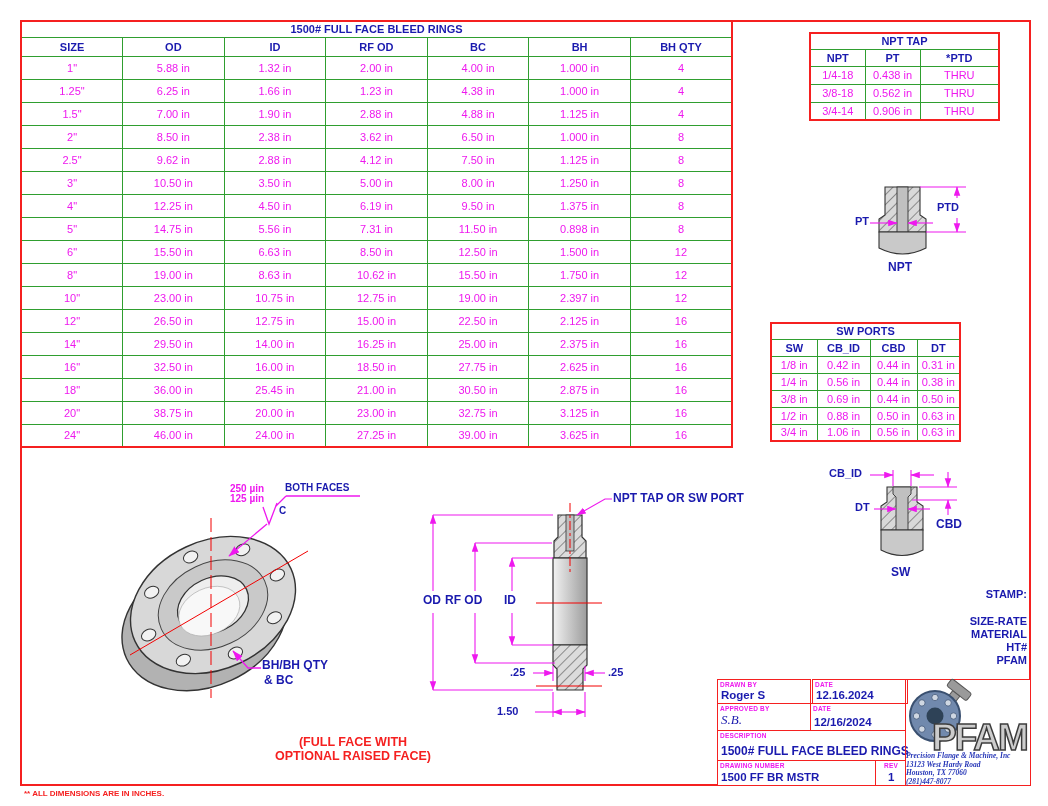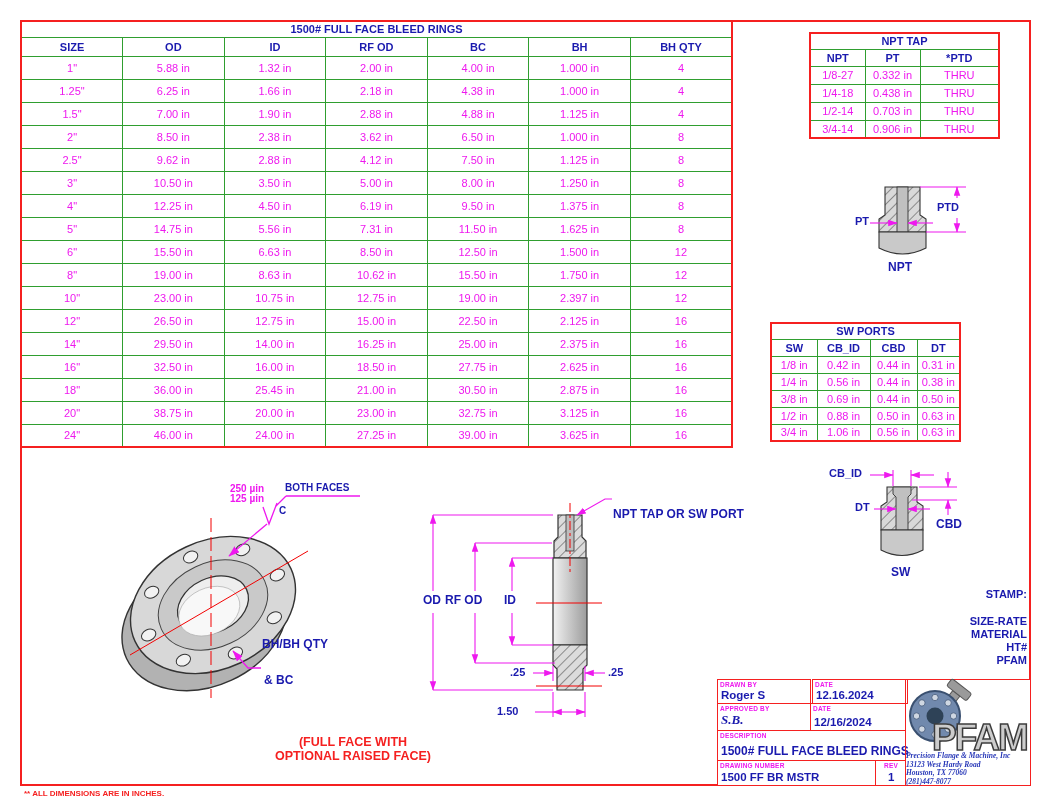--- a/index.html
+++ b/index.html
@@ -34,21 +34,21 @@
   svg{position:absolute;overflow:visible}
   #stamp-block{position:absolute;left:900px;top:588px;width:127px;text-align:right;color:var(--blue);font-size:11px;font-weight:700;line-height:13px}
   #stamp-block .gap{height:14px}
   #face-note{left:268px;top:735px;width:170px;text-align:center;font-size:12.5px;line-height:14px}
   #dims-note{left:24px;top:789px;font-size:8px}
   
   #title-block{position:absolute;left:717px;top:679px;width:314px;height:107px;background:#fff}
   .tb-cell{position:absolute;border:1px solid var(--red);background:#fff}
   .tb-label{position:absolute;left:2px;top:1px;font-size:6.5px;font-weight:700;color:var(--mag);letter-spacing:.2px}
   .tb-value{position:absolute;left:3px;bottom:2px;font-size:11.5px;font-weight:700;color:var(--blue);white-space:nowrap}
-  .tb-sig{font-family:"Liberation Serif",serif;font-style:italic;font-size:13px;font-weight:700}
+  .tb-sig{font-family:"Liberation Serif",serif;font-style:italic;font-size:13px;font-weight:400}
   #logo-cell{position:absolute;left:188px;top:0;width:126px;height:107px;border:1px solid var(--red)}
   #logo-addr{position:absolute;left:0;top:72px;width:100%;text-align:left;color:#2838b8;font-size:7.5px;font-weight:700;font-style:italic;font-family:"Liberation Serif",serif;line-height:8.6px}
 </style>
 </head>
 <body>
 
 <div id="page">
   <div id="frame"></div>
 
   <table class="grid" id="main-table">
@@ -73,21 +73,21 @@
           <td>1.32 in</td>
           <td>2.00 in</td>
           <td>4.00 in</td>
           <td>1.000 in</td>
           <td>4</td>
         </tr>
         <tr>
           <td>1.25"</td>
           <td>6.25 in</td>
           <td>1.66 in</td>
-          <td>2.18 in</td>
+          <td>1.23 in</td>
           <td>4.38 in</td>
           <td>1.000 in</td>
           <td>4</td>
         </tr>
         <tr>
           <td>1.5"</td>
           <td>7.00 in</td>
           <td>1.90 in</td>
           <td>2.88 in</td>
           <td>4.88 in</td>
@@ -129,21 +129,21 @@
           <td>9.50 in</td>
           <td>1.375 in</td>
           <td>8</td>
         </tr>
         <tr>
           <td>5"</td>
           <td>14.75 in</td>
           <td>5.56 in</td>
           <td>7.31 in</td>
           <td>11.50 in</td>
-          <td>1.625 in</td>
+          <td>0.898 in</td>
           <td>8</td>
         </tr>
         <tr>
           <td>6"</td>
           <td>15.50 in</td>
           <td>6.63 in</td>
           <td>8.50 in</td>
           <td>12.50 in</td>
           <td>1.500 in</td>
           <td>12</td>
@@ -234,32 +234,27 @@
           <th class="title" colspan="3">NPT TAP</th>
         </tr>
       <tr>
           <th>NPT</th>
           <th>PT</th>
           <th>*PTD</th>
         </tr>
     </thead>
     <tbody>
         <tr>
-          <td>1/8-27</td>
-          <td>0.332 in</td>
-          <td>THRU</td>
-        </tr>
-        <tr>
           <td>1/4-18</td>
           <td>0.438 in</td>
           <td>THRU</td>
         </tr>
         <tr>
-          <td>1/2-14</td>
-          <td>0.703 in</td>
+          <td>3/8-18</td>
+          <td>0.562 in</td>
           <td>THRU</td>
         </tr>
         <tr>
           <td>3/4-14</td>
           <td>0.906 in</td>
           <td>THRU</td>
         </tr>
       </tbody>
   </table>
 
@@ -461,24 +456,24 @@
       <line x1="118" y1="53" x2="118" y2="38" marker-end="url(#maW)"></line>
       <line x1="44" y1="47" x2="66" y2="47" marker-end="url(#maW)"></line>
       <line x1="100" y1="47" x2="78" y2="47" marker-end="url(#maW)"></line>
     </g>
   </svg>
 
   <div class="lbl-m" style="left:230px;top:484px">250 µin</div>
   <div class="lbl-m" style="left:230px;top:494px">125 µin</div>
   <div class="lbl lbl-s" style="left:285px;top:483px">BOTH FACES</div>
   <div class="lbl lbl-s" style="left:279px;top:506px">C</div>
-  <div class="lbl" style="left:262px;top:638px">BH/BH QTY</div>
+  <div class="lbl" style="left:262px;top:659px">BH/BH QTY</div>
   <div class="lbl" style="left:264px;top:674px">&amp; BC</div>
 
-  <div class="lbl" style="left:613px;top:508px">NPT TAP OR SW PORT</div>
+  <div class="lbl" style="left:613px;top:492px">NPT TAP OR SW PORT</div>
   <div class="lbl" style="left:423px;top:594px">OD</div>
   <div class="lbl" style="left:445px;top:594px">RF OD</div>
   <div class="lbl" style="left:504px;top:594px">ID</div>
   <div class="lbl lbl-d" style="left:510px;top:667px">.25</div>
   <div class="lbl lbl-d" style="left:608px;top:667px">.25</div>
   <div class="lbl lbl-d" style="left:497px;top:706px">1.50</div>
 
   <div class="lbl lbl-d" style="left:855px;top:216px">PT</div>
   <div class="lbl lbl-d" style="left:937px;top:202px">PTD</div>
   <div class="lbl" style="left:888px;top:261px">NPT</div>

